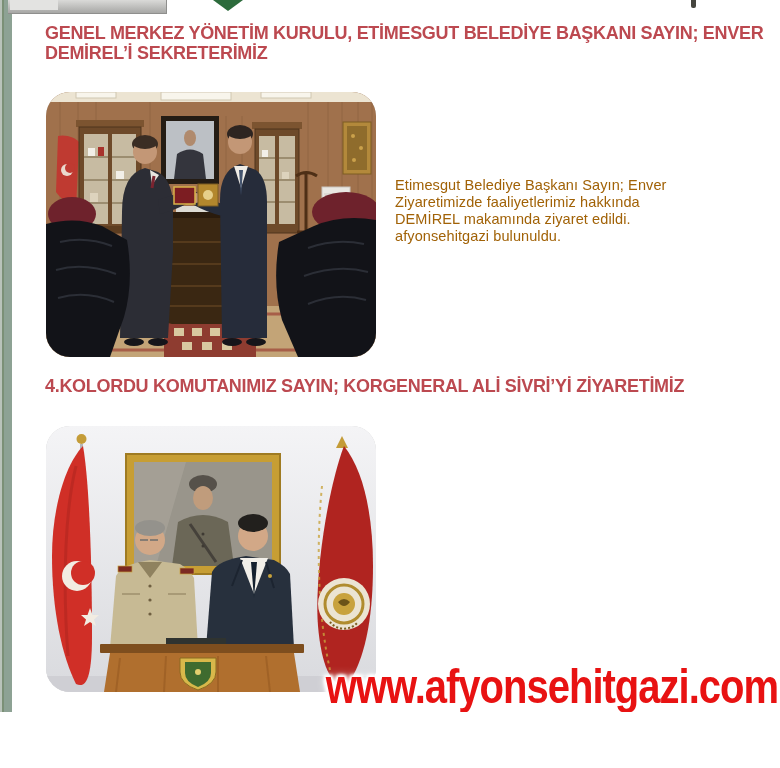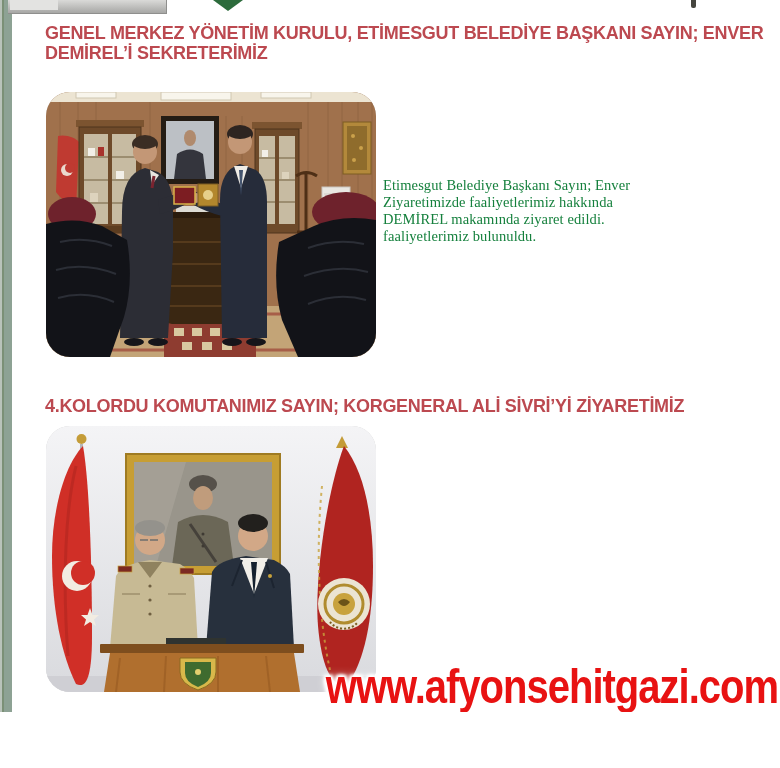--- a/index.html
+++ b/index.html
@@ -15,29 +15,29 @@
   .toolbar-fragment::before{content:"";position:absolute;left:2px;top:0;width:48px;height:10px;
       background:#e3e3e1;}
   .logo-fragment{position:absolute;left:213px;top:0;width:30px;height:11px;background:#2c6b3c;
       clip-path:polygon(0 0,100% 0,50% 100%);}
   .artifact-mark{position:absolute;left:691px;top:0;width:5px;height:8px;background:#45453f;
       border-radius:0 0 2px 2px;}
   
   .heading{position:absolute;left:45px;color:#bc4950;font-size:18px;font-weight:bold;
       line-height:20px;letter-spacing:-0.3px;}
   .heading div{white-space:nowrap;}
-  .h1{top:23px;} .h2{top:396px;} .h3{top:707px;}
+  .h1{top:23px;} .h2{top:376px;} .h3{top:707px;}
   
   .photo{position:absolute;left:46px;width:330px;border-radius:24px;overflow:hidden;background:#cfcfcf;}
   .photo svg{display:block;width:100%;height:100%;}
   .photo1{top:92px;height:265px;}
   .photo2{top:426px;height:266px;}
   
-  .caption{position:absolute;left:383px;color:#15803d;font-size:14.5px;line-height:17px;
-      font-family:Liberation Serif, serif;letter-spacing:0.1px;}
+  .caption{position:absolute;left:395px;color:#a16207;font-size:14.5px;line-height:17px;
+      font-family:Liberation Sans, sans-serif;letter-spacing:0.1px;}
   .cap1{top:177px;} .cap2{top:516px;}
   .caption div{white-space:nowrap;}
   
   .watermark{position:absolute;right:2px;bottom:-2px;z-index:6;color:#e81212;font-weight:bold;
       font-size:40px;letter-spacing:-1px;white-space:nowrap;
       transform:scaleY(1.18);transform-origin:100% 100%;
       text-shadow:0 0 2px #fff,0 0 4px #fff,0 0 6px #fff,0 0 10px #fff,
                   2px 2px 3px #fff,-2px -2px 3px #fff,2px -2px 3px #fff,-2px 2px 3px #fff;}
 </style>
 </head>
@@ -187,21 +187,21 @@
         <path d="M330,128 Q296,122 268,134 L233,150 Q226,192 236,228 L252,265 L330,265 Z" fill="#121318"></path>
         <path d="M318,152 Q290,146 262,156 M322,180 Q292,172 258,184 M320,208 Q292,200 262,212" stroke="#2b2e36" stroke-width="2" fill="none"></path>
       </g>
     </svg>
   </div>
 
   <div class="caption cap1">
     <div>Etimesgut Belediye Başkanı Sayın; Enver</div>
     <div>Ziyaretimizde faaliyetlerimiz hakkında</div>
     <div>DEMİREL makamında ziyaret edildi.</div>
-    <div>faaliyetlerimiz bulunuldu.</div>
+    <div>afyonsehitgazi bulunuldu.</div>
   </div>
 
   <div class="heading h2">
     <div>4.KOLORDU KOMUTANIMIZ SAYIN; KORGENERAL ALİ SİVRİ’Yİ ZİYARETİMİZ</div>
     <div></div>
   </div>
 
   <div class="photo photo2">
     <svg viewBox="0 0 330 266" preserveAspectRatio="none">
       <defs>

